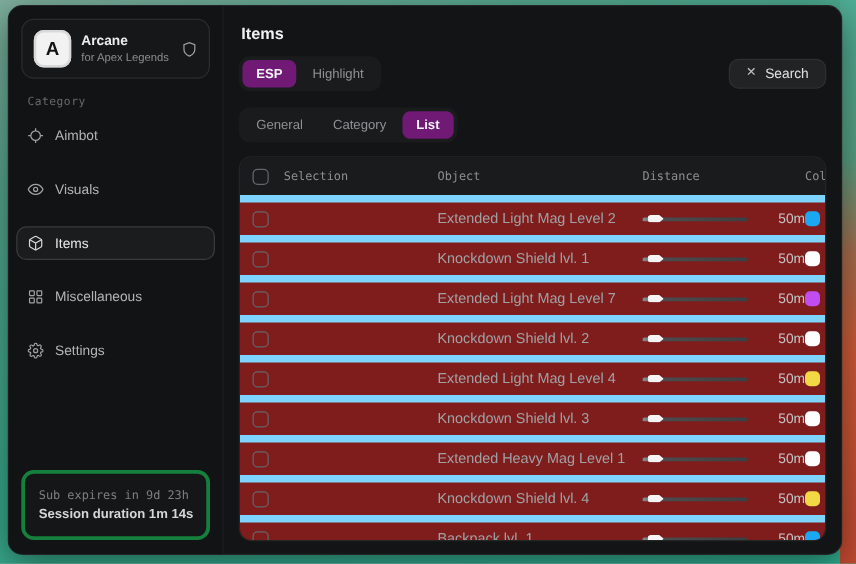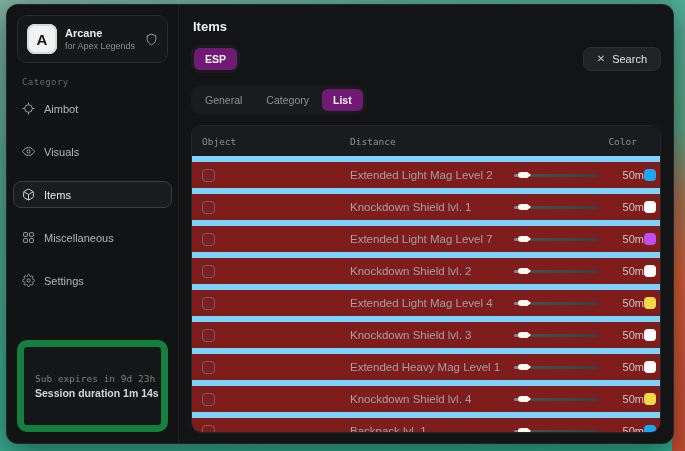--- a/index.html
+++ b/index.html
@@ -29,21 +29,21 @@
   .app-sub{font-size:9px;color:#8b8d8f;line-height:12px;}
   .badge-ic{color:#9fa1a3;display:flex;}
   .section-label{margin:14px 0 4px 15px;font-family:"DejaVu Sans Mono",monospace;font-size:9px;color:#67696b;letter-spacing:.4px;}
   .nav{display:flex;flex-direction:column;gap:16px;margin-top:4px;}
   .nav-item{display:flex;align-items:center;gap:9px;height:27px;margin:0 6px;padding:0 8px;border-radius:8px;
     color:#b3b5b7;font-size:11px;border:1px solid transparent;cursor:pointer;box-sizing:border-box;}
   .nav-item .ic{display:flex;color:#a0a2a4;}
   .nav-item.active{background:#1b1c1e;border-color:#3a3b3d;color:#e8e9ea;}
   .nav-item.active .ic{color:#d6d7d8;}
   .side-spacer{flex:1;}
-  .side-footer{margin:0 10px 11px 10px;border:7px solid #15803d;border-radius:10px;background:#151617;padding:24px 11px;box-sizing:border-box;}
+  .side-footer{margin:0 10px 11px 10px;border:3px solid #15803d;border-radius:10px;background:#151617;padding:10px 11px;box-sizing:border-box;}
   .foot-l1{font-family:"DejaVu Sans Mono",monospace;font-size:9.5px;color:#7d7f81;line-height:15px;white-space:nowrap;}
   .foot-l2{font-size:10.5px;font-weight:bold;color:#d4d6d8;line-height:15px;white-space:nowrap;}
   
   .main{flex:1;padding:12px 12px 10px 12px;display:flex;flex-direction:column;box-sizing:border-box;min-width:0;}
   .page-title{font-size:13px;font-weight:bold;color:#f0f1f2;margin:2px 0 0 2px;}
   .controls{display:flex;align-items:center;justify-content:space-between;margin-top:11px;}
   .pill-group{display:inline-flex;background:#1a1b1d;border-radius:9px;padding:3px;gap:2px;}
   .pill{border:none;background:transparent;color:#8f9193;font-size:10.5px;padding:5px 11px;border-radius:6px;cursor:pointer;font-family:inherit;}
   .pill.active{background:#701a75;color:#f2f3f4;font-weight:bold;}
   .search-btn{display:inline-flex;align-items:center;gap:7px;background:#222325;border:1px solid #2e2f31;border-radius:8px;
@@ -154,37 +154,42 @@
       <div class="foot-l2">Session duration 1m 14s</div>
     </div>
   </div>
 
   <div class="main">
     <div class="page-title">Items</div>
 
     <div class="controls">
       <div class="pill-group">
         <button class="pill active">ESP</button>
+        <button class="pill">Highlight</button>
       </div>
       <button class="search-btn">
         <span class="search-x">✕</span>
         <span>Search</span>
       </button>
     </div>
 
     <div class="viewtabs">
       <div class="pill-group">
         <button class="pill">General</button>
         <button class="pill">Category</button>
         <button class="pill active">List</button>
       </div>
     </div>
 
     <div class="table">
       <div class="thead">
+        <div class="c1">
+          <span class="cb"></span>
+          <span>Selection</span>
+        </div>
         <div>Object</div>
         <div>Distance</div>
         <div class="hdr-color">Color</div>
       </div>
 
       <div class="trow">
         <div class="c1">
             <span class="cb"></span>
           </div>
         <div class="c2">Extended Light Mag Level 2</div>

